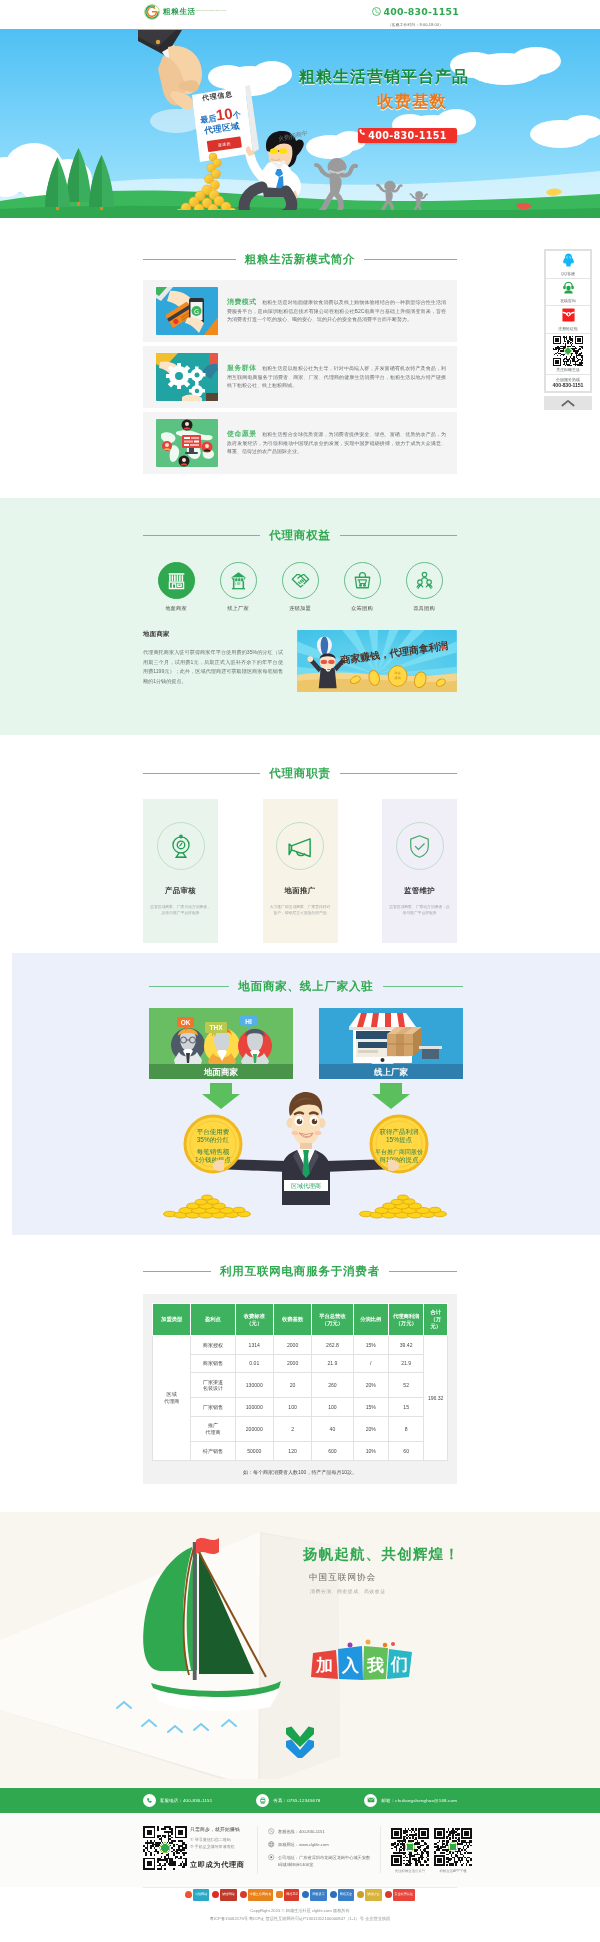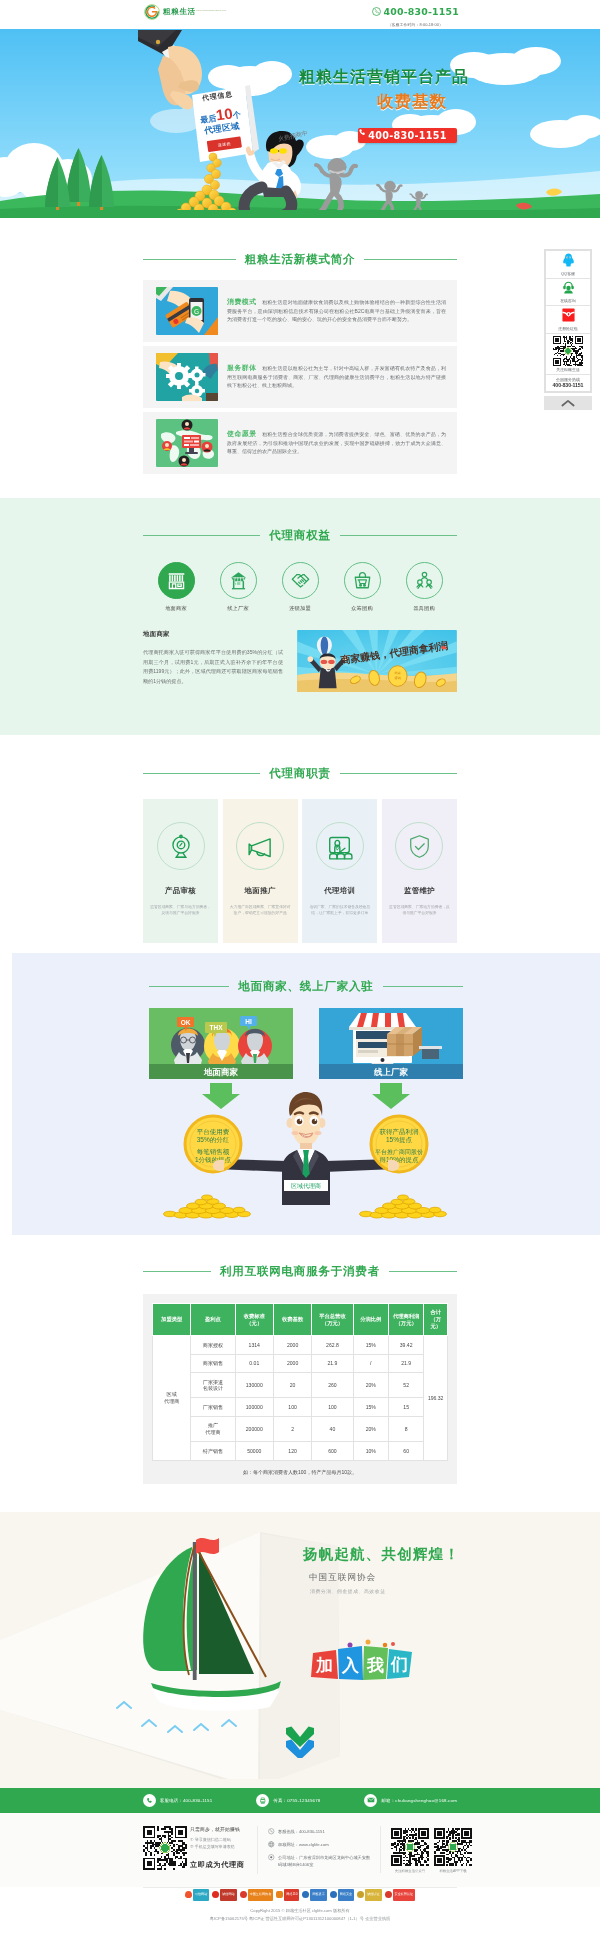--- a/index.html
+++ b/index.html
@@ -679,36 +679,20 @@
         <div class="card4" style="background:#f7f3e6">
           <div class="circ">
             <svg width="30" height="30" viewBox="0 0 40 40" fill="none" stroke="#1e9e53" stroke-width="1.9" stroke-linejoin="round">
                 <path d="M33.5 10.5v23.5L8.5 25.2l.1-5.4z"></path>
                 <path d="M8.6 19.8 5.5 17.5v14l3.1-6.3z"></path>
                 <path d="M15.8 27.2a5.6 5.6 0 0 0 10.6 2.5"></path>
               </svg>
           </div>
           <div class="t">地面推广</div>
           <div class="d">大力推广向区域商家、厂家宣传好对接户，帮助建立可连接的好产品</div>
-        </div>
-        <div class="card4" style="background:#e9f1f7">
-          <div class="circ">
-            <svg width="29" height="29" viewBox="0 0 40 40" fill="none" stroke="#1e9e53" stroke-width="1.9" stroke-linejoin="round">
-                <rect x="6.5" y="7.5" width="27" height="21" rx="3"></rect>
-                <ellipse cx="17" cy="15.5" rx="3.2" ry="4"></ellipse>
-                <path d="M13.5 28.5v-6.2c0-2.4 1.6-4 3.5-4s3.5 1.6 3.5 4v6.2"></path>
-                <path d="m17 19.5 1.5 3-1.5 2.5-1.5-2.5z" stroke-width="1.2"></path>
-                <path d="m16.5 31 11-8.5" stroke-linecap="round"></path>
-                <path d="M6.5 33.5c0-2.2 1.5-3.5 3.4-3.5h3.2c1.9 0 3.4 1.3 3.4 3.5v3.5H6.5z"></path>
-                <path d="M16.8 33.5c0-2.2 1.5-3.5 3.4-3.5h3.2c1.9 0 3.4 1.3 3.4 3.5v3.5H16.8z"></path>
-                <path d="M27.1 33.5c0-2.2 1.5-3.5 3.4-3.5h3.2c1.9 0 3.4 1.3 3.4 3.5v3.5H27.1z"></path>
-              </svg>
-          </div>
-          <div class="t">代理培训</div>
-          <div class="d">培训厂家、厂家的技术储备及经验总结，让厂家能上手，获得更多订单</div>
         </div>
         <div class="card4" style="background:#f0eef7">
           <div class="circ">
             <svg width="27" height="27" viewBox="0 0 40 40" fill="none" stroke="#4aa86a" stroke-width="1.8" stroke-linejoin="round">
                 <path d="M20 4 7 9v11c0 8 6 13.5 13 16 7-2.5 13-8 13-16V9z"></path>
                 <path d="m14 20 4.5 4.5L27 16" stroke-linecap="round"></path>
               </svg>
           </div>
           <div class="t">监管维护</div>
           <div class="d">监管区域商家、厂家地方消费者，反馈与推广平台好服务</div>

